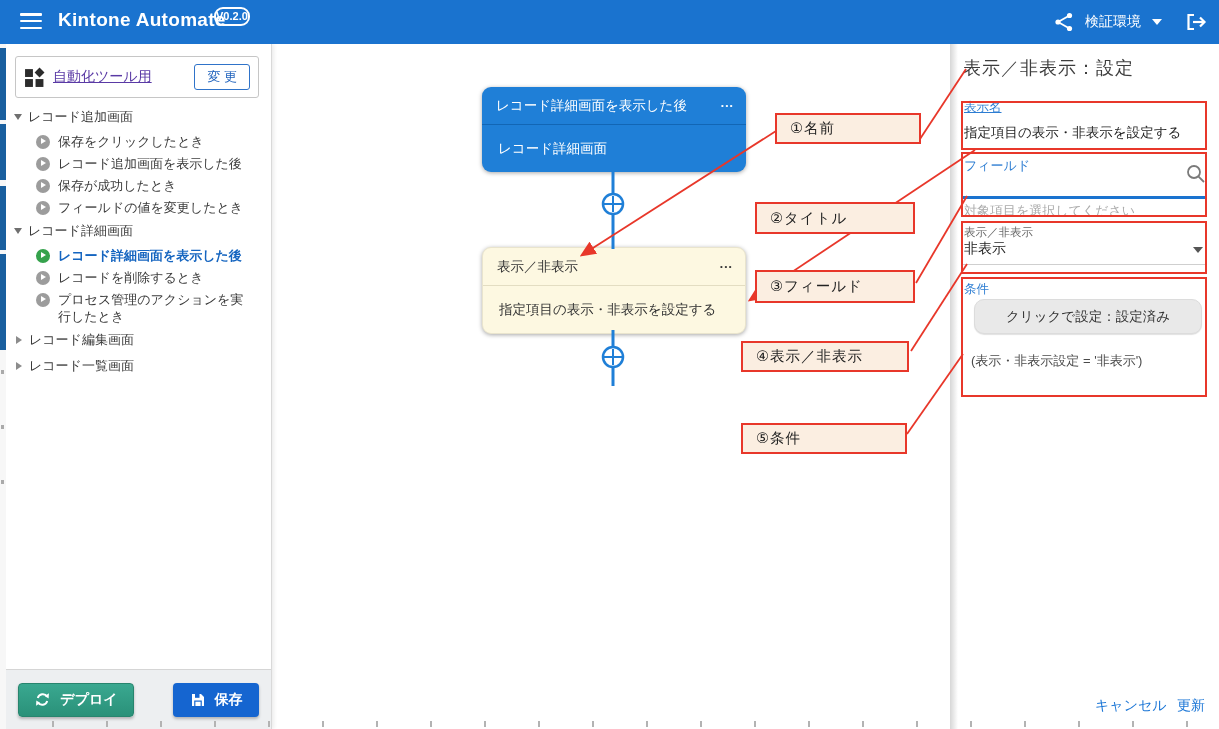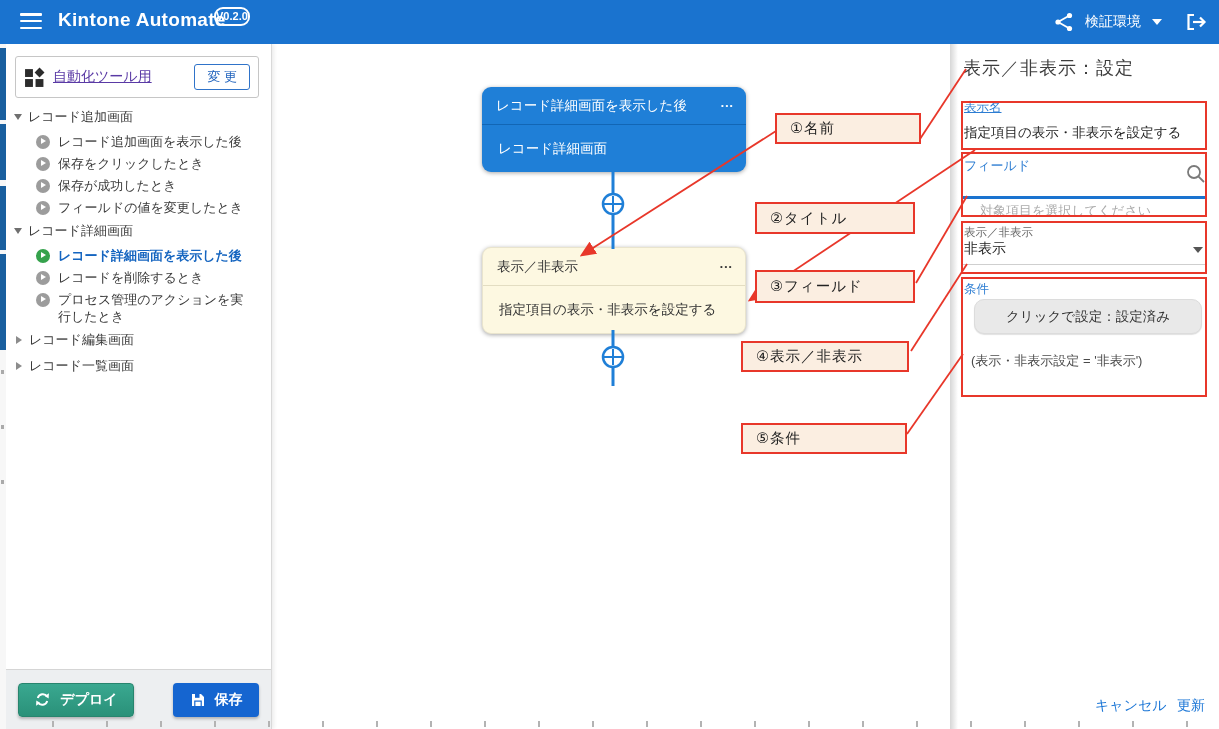--- a/index.html
+++ b/index.html
@@ -70,21 +70,21 @@
 
   
   .panel{position:absolute;left:950px;top:44px;width:269px;bottom:0;background:#fff;z-index:2;}
   .panel::before{content:"";position:absolute;left:0;top:0;bottom:0;width:8px;
        background:linear-gradient(to right,rgba(0,0,0,.16),rgba(0,0,0,0));}
   .p-abs{position:absolute;}
   .panel-title{left:13px;top:12px;font-size:18px;color:#3d3d3d;letter-spacing:1px;}
   .f-label-blue{color:#2d7dd2;font-size:12.5px;}
   .f-value{color:#1f1f1f;font-size:13.5px;}
   .f-underline-blue{left:13px;top:152px;width:243px;height:3px;background:#1a73cf;}
-  .f-helper{left:14px;top:158px;font-size:13px;color:#ababab;padding-left:16px;}
+  .f-helper{left:14px;top:158px;font-size:13px;color:#ababab;}
   .v-label{left:14px;top:181px;font-size:11.5px;color:#666;}
   .v-value{left:14px;top:196px;font-size:14px;color:#1f1f1f;cursor:pointer;}
   .v-caret{left:243px;top:203px;width:0;height:0;border-left:5px solid transparent;
        border-right:5px solid transparent;border-top:6px solid #555;}
   .v-underline{left:13px;top:220px;width:243px;height:1px;background:#cfcfcf;}
   .cond-btn{left:24px;top:255px;width:226px;height:33px;background:#e9e9e9;border:1px solid #dcdcdc;
        border-radius:10px;box-shadow:0 1px 1px rgba(0,0,0,.12);font-size:13.5px;color:#333;
        display:flex;align-items:center;justify-content:center;cursor:pointer;}
   .cond-summary{left:21px;top:308px;font-size:13px;color:#4a4a4a;}
   .link-blue{color:#1b76d6;font-size:14px;cursor:pointer;}
@@ -150,25 +150,25 @@
       <a class="app-link">自動化ツール用</a>
       <button class="change-btn">変 更</button>
     </div>
     <div class="tree">
       <div class="t-root">
           <span class="caret-exp"></span>
           <span class="lbl">レコード追加画面</span>
         </div>
       <div class="t-child">
           <span class="evt-icon"></span>
+          <span class="lbl">保存をクリックしたとき</span>
+        </div>
+      <div class="t-child">
+          <span class="evt-icon"></span>
           <span class="lbl">レコード追加画面を表示した後</span>
-        </div>
-      <div class="t-child">
-          <span class="evt-icon"></span>
-          <span class="lbl">保存をクリックしたとき</span>
         </div>
       <div class="t-child">
           <span class="evt-icon"></span>
           <span class="lbl">保存が成功したとき</span>
         </div>
       <div class="t-child">
           <span class="evt-icon"></span>
           <span class="lbl">フィールドの値を変更したとき</span>
         </div>
       <div class="t-root">

